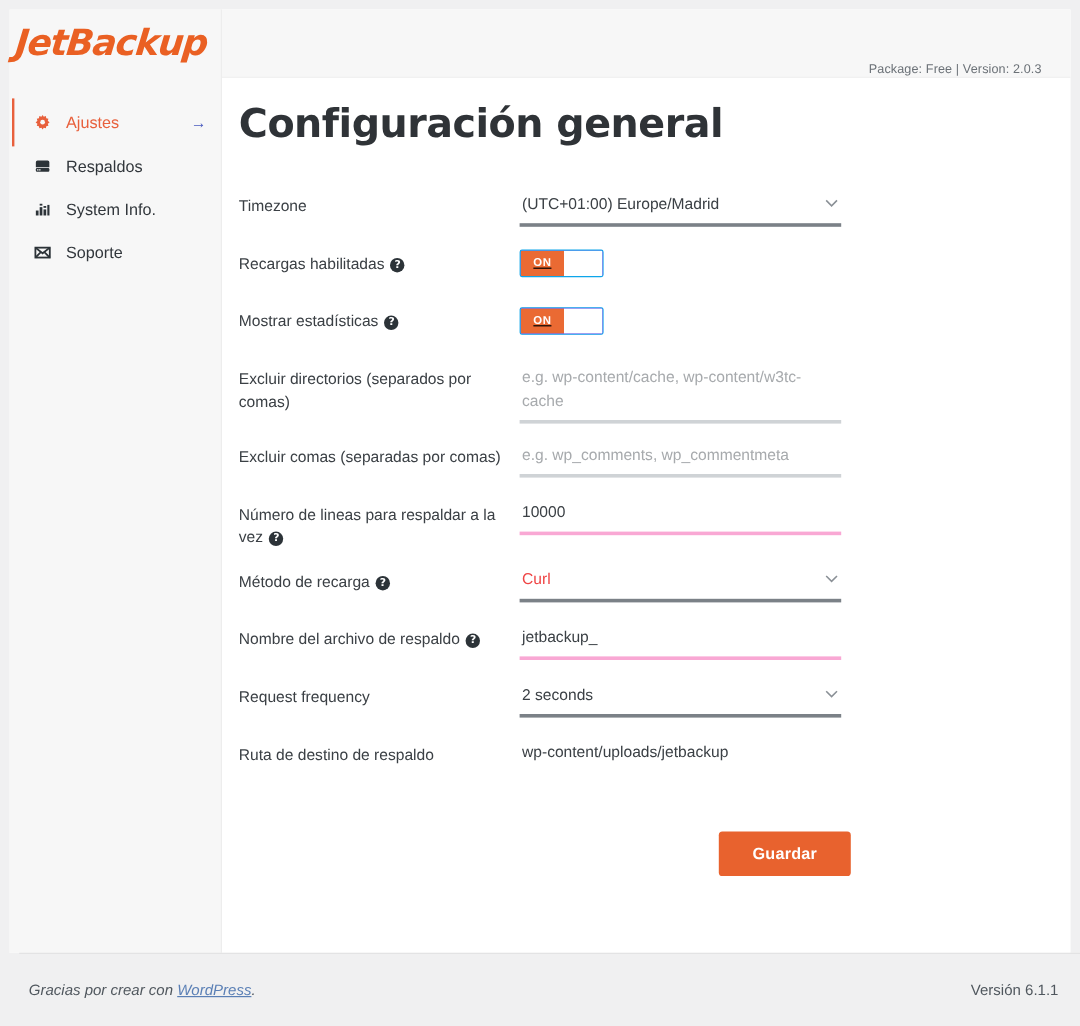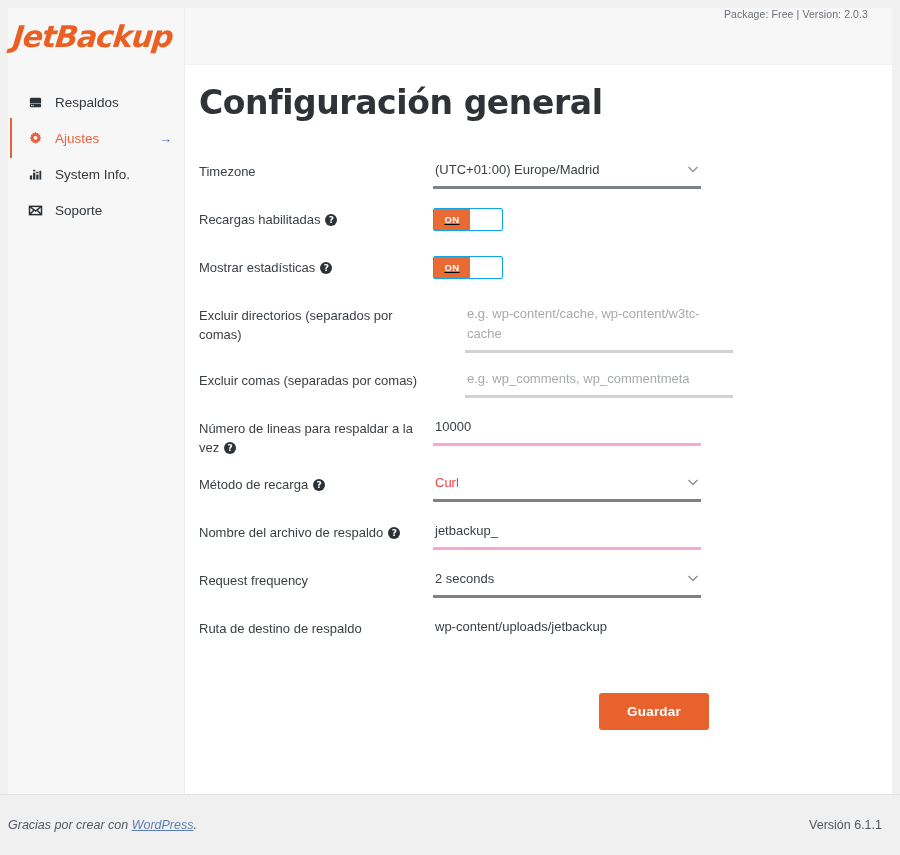--- a/index.html
+++ b/index.html
@@ -102,21 +102,21 @@
   .content {
     flex: 1 1 auto;
     position: relative;
     background: #ffffff;
   }
 
   .topbar {
     height: 57px;
     background: #f7f7f7;
     display: flex;
-    align-items: flex-start;
+    align-items: flex-end;
     justify-content: flex-end;
     padding-right: 24px;
     border-bottom: 1px solid #f1f1f1;
   }
   .pkg-info {
     font-size: 10.5px;
     color: #6b7177;
     letter-spacing: .1px;
   }
 
@@ -177,21 +177,21 @@
     border-bottom: 3px solid #f9a8d4;
     padding: 2px 22px 6px 2px;
     font-size: 13px;
     color: #3b4045;
     line-height: 20px;
     min-height: 28px;
     background: transparent;
     cursor: text;
   }
   .field.select { cursor: pointer; border-bottom-color: #7b8187; }
-  .field.placeholder { color: #a7aaad; border-bottom-color: #cfd3d6; margin-left: 32px; }
+  .field.placeholder { color: #a7aaad; border-bottom-color: #cfd3d6; }
   .field.accent { color: #ef4444; }
   .field.plain { border-bottom: none; padding-bottom: 6px; }
 
   .chev {
     position: absolute;
     right: 0px;
     top: 3px;
     width: 16px;
     height: 16px;
     pointer-events: none;
@@ -241,21 +241,21 @@
     font-size: 13.5px;
     font-weight: bold;
     font-family: "Liberation Sans", sans-serif;
     cursor: pointer;
     letter-spacing: .2px;
   }
 
   
   .footer {
     position: absolute;
-    left: 0;
+    left: 16px;
     right: 0;
     bottom: 0;
     height: 61px;
     display: flex;
     align-items: center;
     justify-content: space-between;
     padding: 0 18px 0 8px;
     background: #f0f0f1;
     border-top: 1px solid #e3e3e4;
   }
@@ -279,42 +279,42 @@
 
 <div class="page">
 
   <div class="card">
 
     <div class="sidebar">
       <div class="brand">
         <span class="brand-logo">JetBackup</span>
       </div>
       <div class="nav">
+
+        <div class="nav-item active">
+          <span class="ico">
+            <svg width="15" height="15" viewBox="0 0 16 16" fill="#e8603c">
+              <path d="M8 0.8l1.05 1.6 1.85-.53.35 1.9 1.9.35-.53 1.85L14.2 7.6l-1.58 1.05.53 1.85-1.9.35-.35 1.9-1.85-.53L8 13.8l-1.05-1.58-1.85.53-.35-1.9-1.9-.35.53-1.85L1.8 7.6l1.58-1.63-.53-1.85 1.9-.35.35-1.9 1.85.53L8 .8z"></path>
+              <circle cx="8" cy="7.3" r="2.1" fill="#f7f7f7"></circle>
+            </svg>
+          </span>
+          <span class="label">Ajustes</span>
+          <span class="nav-arrow">→</span>
+        </div>
 
         <div class="nav-item">
           <span class="ico">
             <svg width="15" height="15" viewBox="0 0 16 16" fill="#2c3338">
               <path d="M2 4.5A1.5 1.5 0 0 1 3.5 3h9A1.5 1.5 0 0 1 14 4.5V9H2V4.5z"></path>
               <rect x="2" y="9.6" width="12" height="3.4" rx="1"></rect>
               <rect x="3.2" y="10.6" width="1.1" height="1.3" fill="#f7f7f7"></rect>
               <rect x="5" y="10.6" width="1.1" height="1.3" fill="#f7f7f7"></rect>
             </svg>
           </span>
           <span class="label">Respaldos</span>
-        </div>
-
-        <div class="nav-item active">
-          <span class="ico">
-            <svg width="15" height="15" viewBox="0 0 16 16" fill="#e8603c">
-              <path d="M8 0.8l1.05 1.6 1.85-.53.35 1.9 1.9.35-.53 1.85L14.2 7.6l-1.58 1.05.53 1.85-1.9.35-.35 1.9-1.85-.53L8 13.8l-1.05-1.58-1.85.53-.35-1.9-1.9-.35.53-1.85L1.8 7.6l1.58-1.63-.53-1.85 1.9-.35.35-1.9 1.85.53L8 .8z"></path>
-              <circle cx="8" cy="7.3" r="2.1" fill="#f7f7f7"></circle>
-            </svg>
-          </span>
-          <span class="label">Ajustes</span>
-          <span class="nav-arrow">→</span>
         </div>
 
         <div class="nav-item">
           <span class="ico">
             <svg width="15" height="15" viewBox="0 0 16 16" fill="#2c3338">
               <rect x="2" y="9" width="2.4" height="4.4"></rect>
               <rect x="5.4" y="6" width="2.4" height="7.4"></rect>
               <rect x="8.8" y="8" width="2.4" height="5.4"></rect>
               <rect x="12.2" y="4" width="1.9" height="9.4"></rect>
               <rect x="5.4" y="3" width="2.4" height="1.6"></rect>

